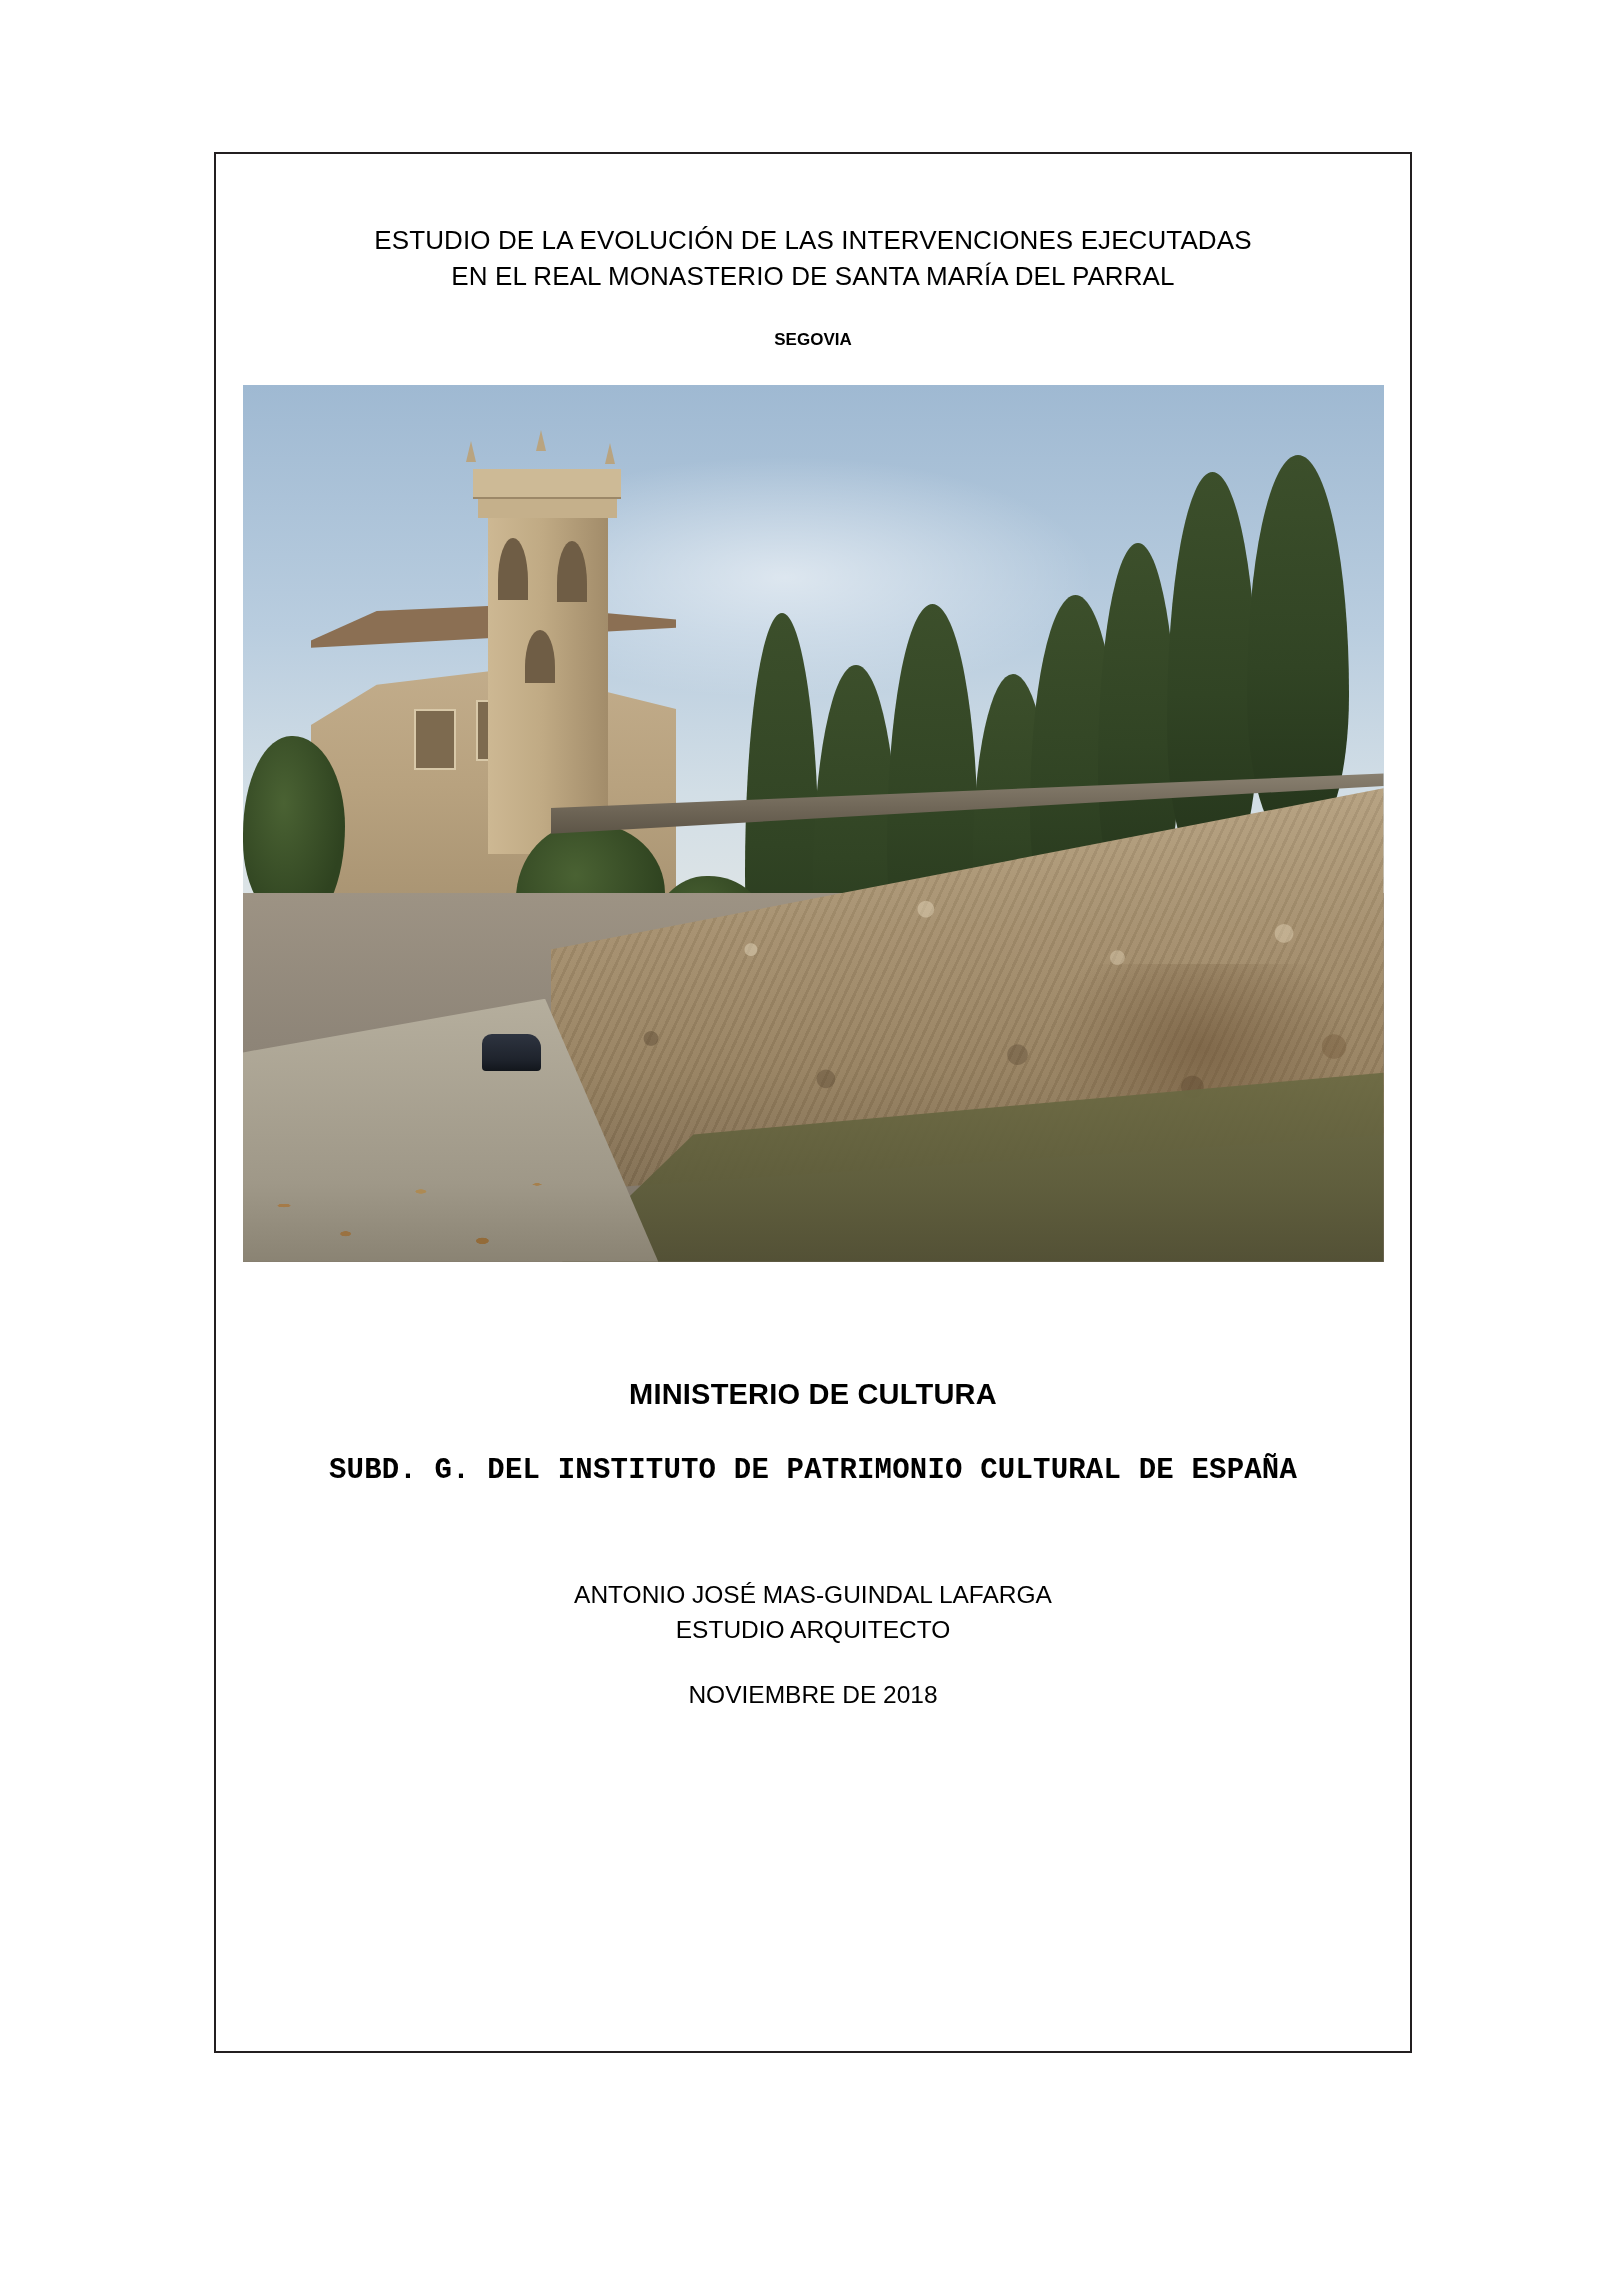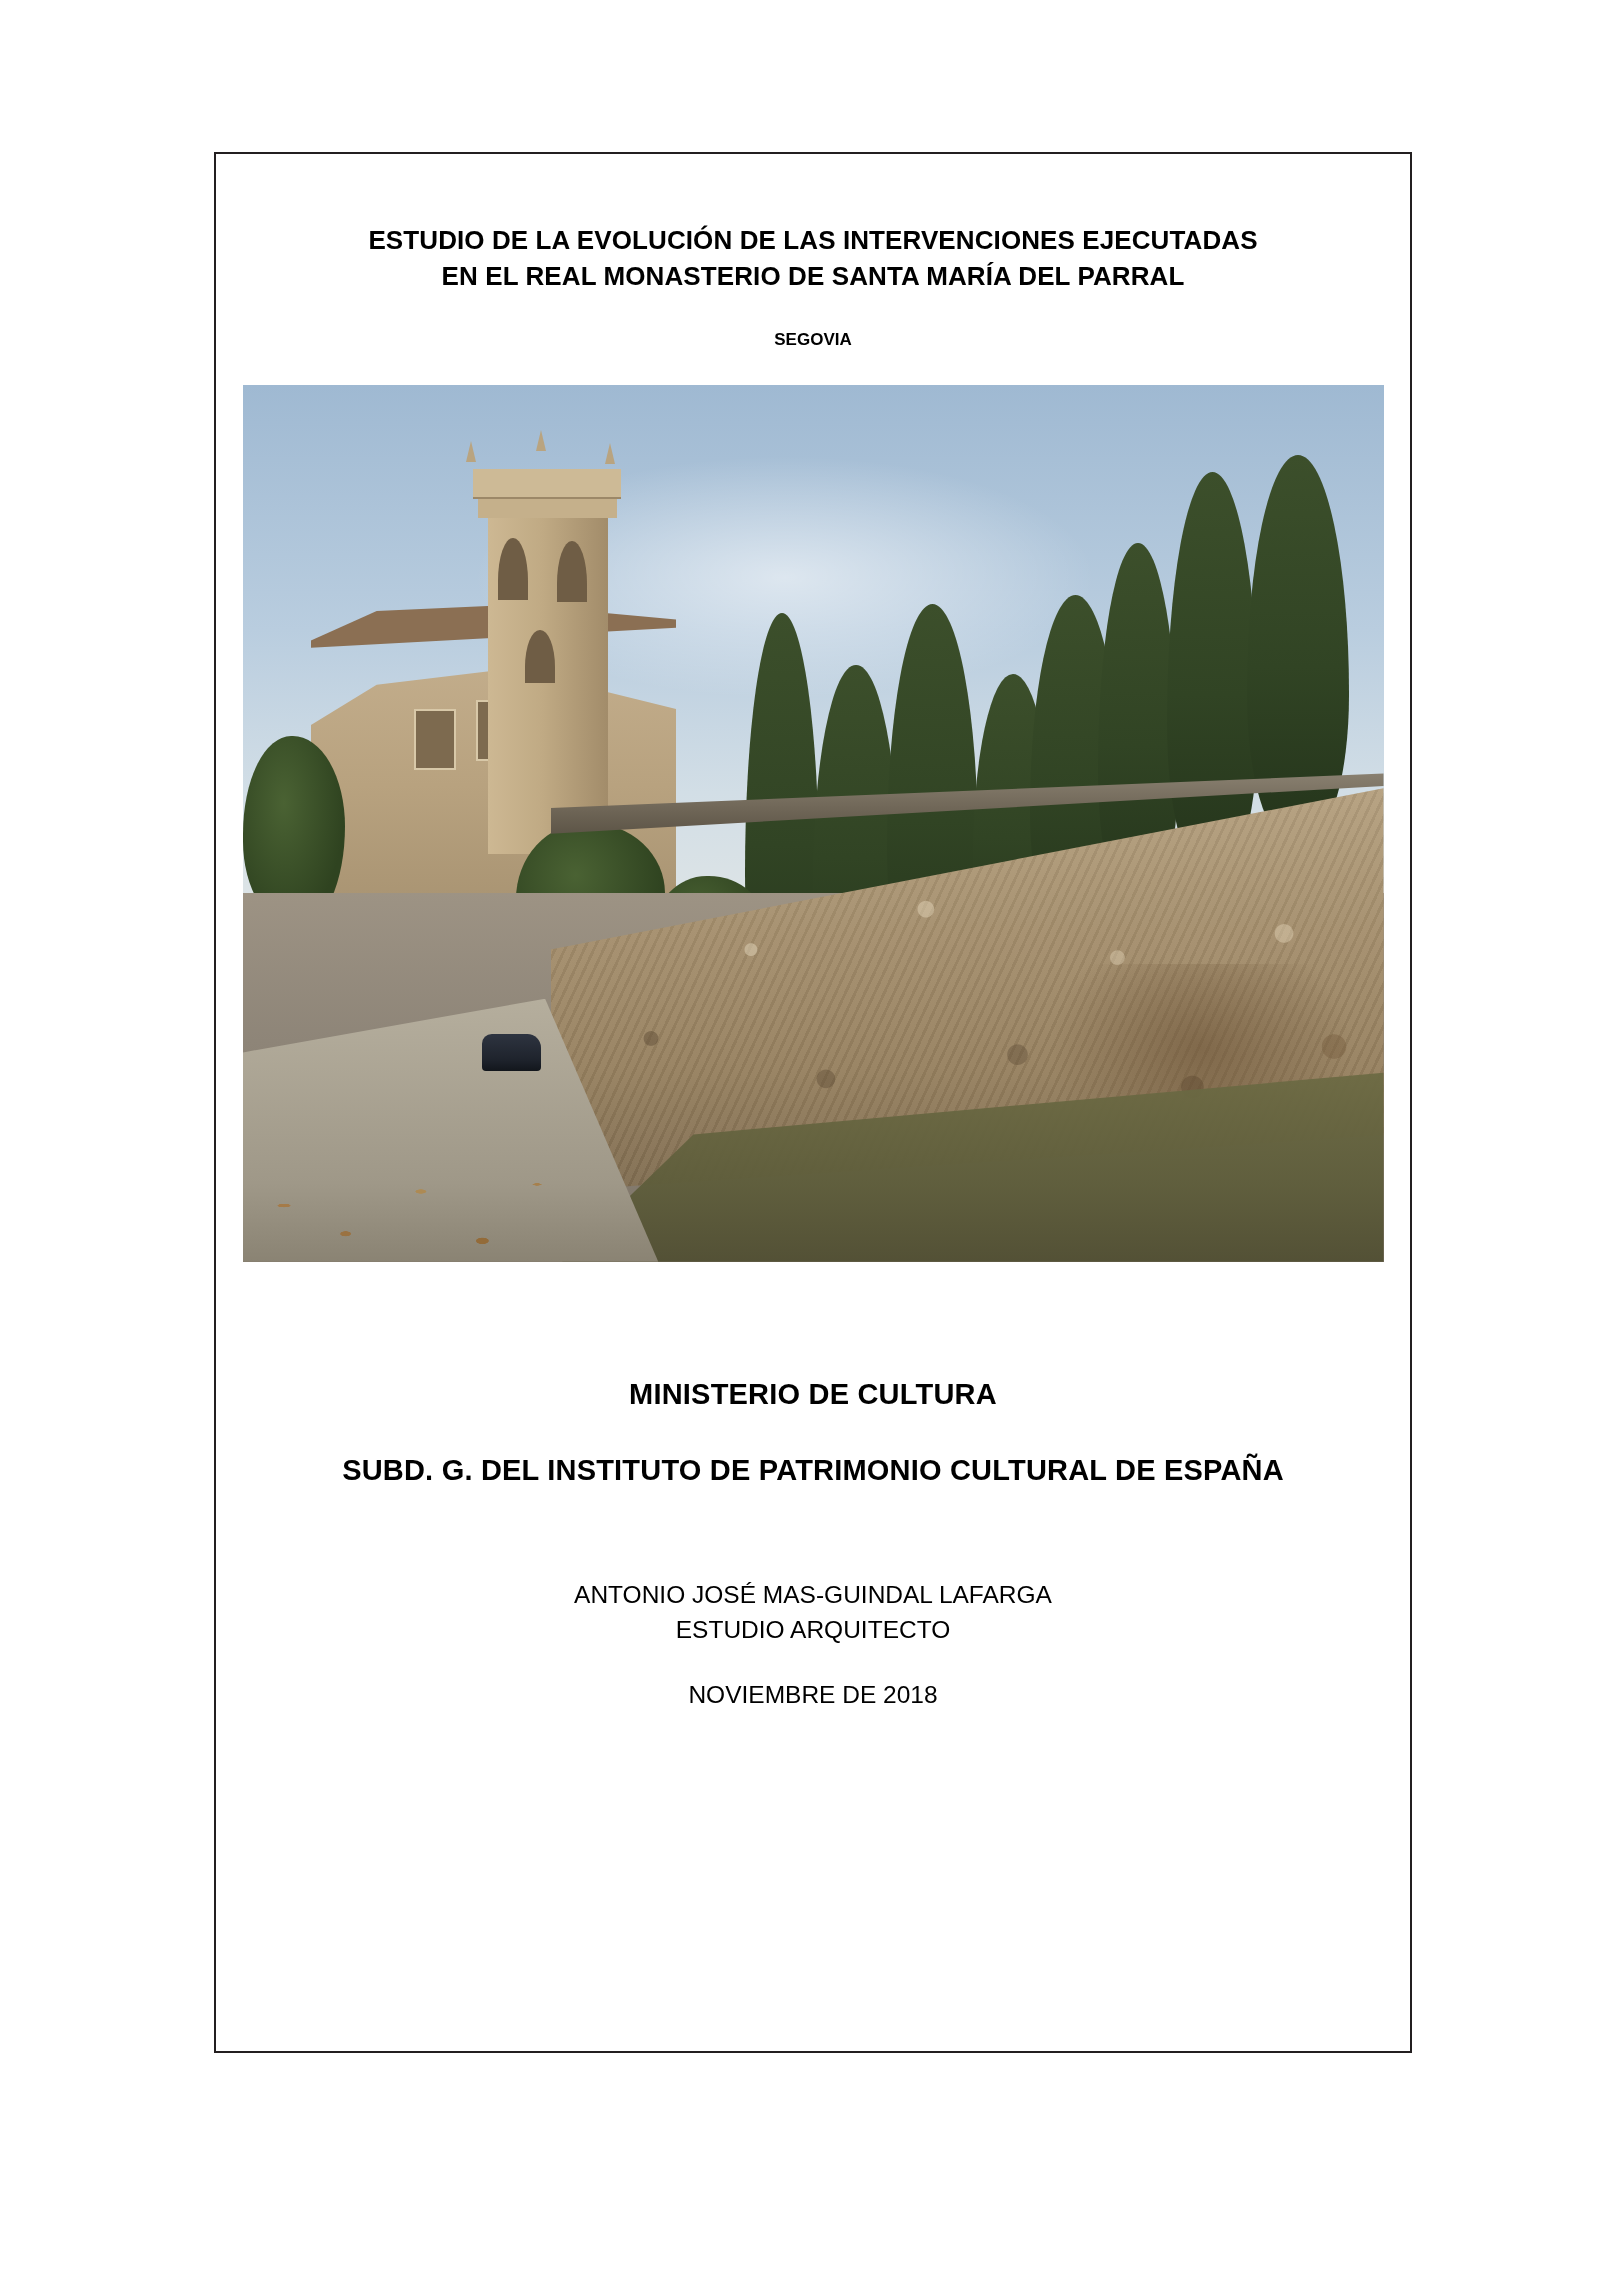--- a/index.html
+++ b/index.html
@@ -24,21 +24,21 @@
     border: 2px solid #231f20;
     box-sizing: border-box;
     background: #ffffff;
   }
   .title-block {
     padding-top: 69px;
     text-align: center;
   }
   .title-line {
     font-size: 26px;
-    font-weight: bold;
+    font-weight: normal;
     letter-spacing: 0.1px;
     line-height: 1.38;
   }
   .subtitle-line {
     font-size: 17px;
     font-weight: bold;
     margin-top: 35px;
   }
   .cover-photo {
     margin: 35px auto 0 auto;
@@ -223,21 +223,21 @@
   .org-block {
     margin-top: 116px;
     text-align: center;
   }
   .org-line {
     font-size: 29px;
     font-weight: bold;
     margin-bottom: 43px;
     letter-spacing: 0.2px;
   }
-  .org-line:last-child { margin-bottom: 16px; }
+  .org-line:last-child { margin-bottom: 16px; font-family: Liberation Mono, monospace; }
   .author-block {
     margin-top: 90px;
     text-align: center;
   }
   .author-line {
     font-size: 24.5px;
     line-height: 1.45;
   }
   .date-line {
     font-size: 24.5px;

